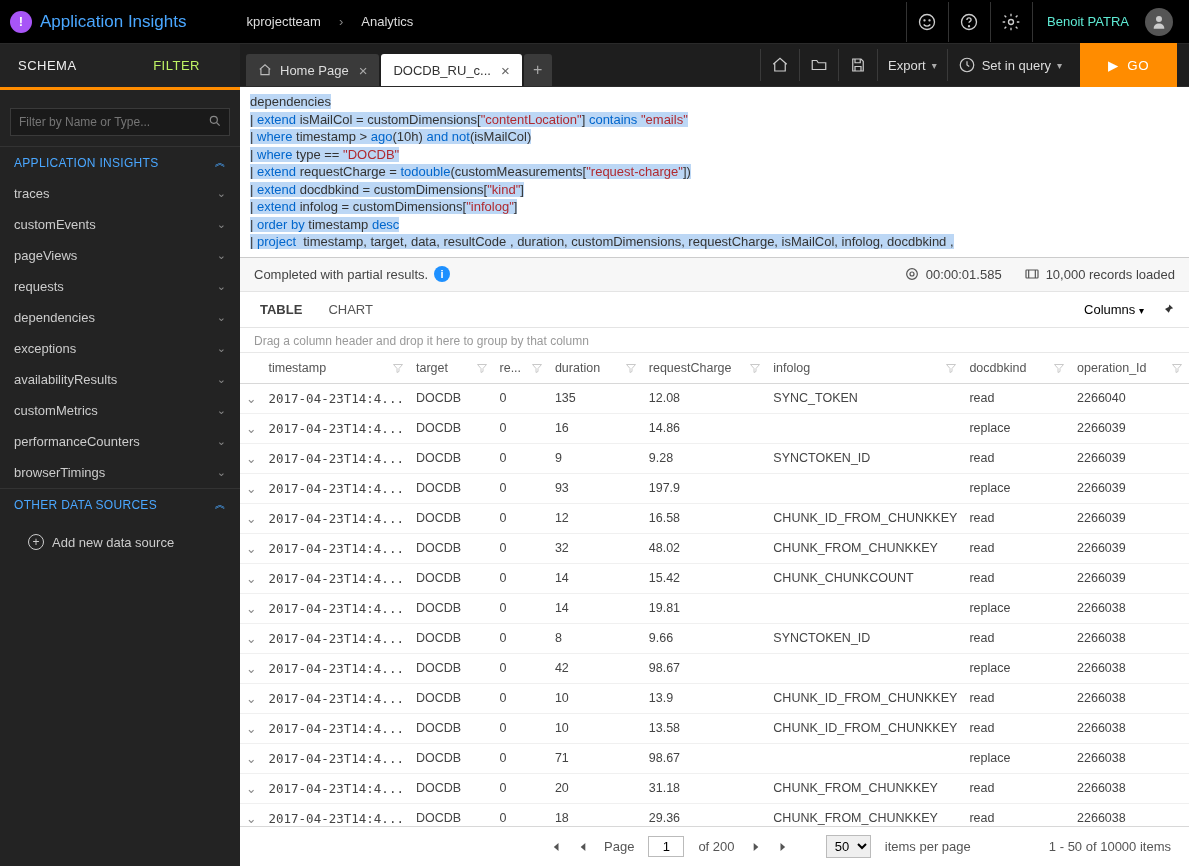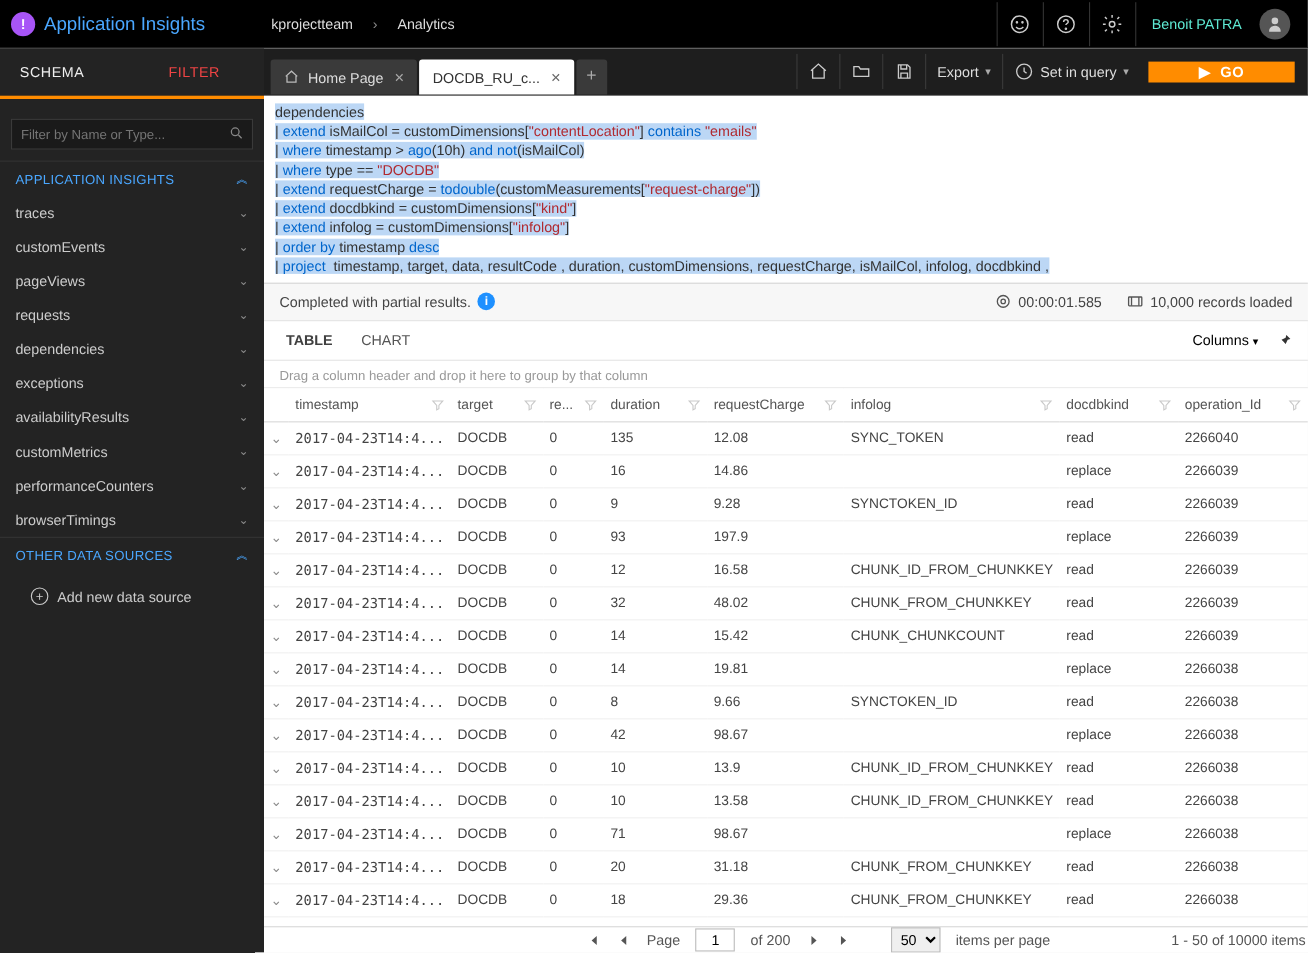--- a/index.html
+++ b/index.html
@@ -18,21 +18,21 @@
 .avatar { width: 28px; height: 28px; border-radius: 50%; background: #555; display:flex; align-items:center; justify-content:center; }
 .avatar svg { width: 18px; height: 18px; fill: #ccc; }
 
 
 .main { display: flex; height: calc(866px - 44px); }
 .sidebar { width: 240px; background: #232323; color: #ccc; display: flex; flex-direction: column; }
 .content { flex: 1; display: flex; flex-direction: column; background: #fff; min-width: 0; }
 
 
 .sb-tabs { display: flex; border-bottom: 3px solid #ff8c00; height: 46px; }
-.sb-tab { flex: 0 0 auto; padding: 14px 18px 8px; font-size: 13px; letter-spacing: .5px; color: #ef4444; cursor: pointer; }
+.sb-tab { flex: 0 0 auto; padding: 14px 18px 8px; font-size: 13px; letter-spacing: .5px; color: #bef264; cursor: pointer; }
 .sb-tab.active { color: #eee; }
 .sb-tab.filter { margin-left: auto; padding-right: 40px; }
 
 .sb-search { margin: 18px 10px 10px; position: relative; }
 .sb-search input { width: 100%; background: #1a1a1a; border: 1px solid #3a3a3a; color: #888; font-size: 12px; padding: 6px 26px 6px 8px; outline: none; }
 .sb-search .mag { position: absolute; right: 8px; top: 6px; width: 14px; height: 14px; }
 
 .sb-actions { display: flex; gap: 8px; padding: 4px 14px 10px; font-size: 11px; color: #888; }
 .sb-actions span { cursor: pointer; }
 .sb-actions .divider { color: #555; }
@@ -51,21 +51,21 @@
 .tab { height: 32px; display: flex; align-items: center; gap: 8px; padding: 0 10px 0 12px; background: #3a3a3a; color: #ddd; font-size: 13px; margin-right: 2px; border-radius: 3px 3px 0 0; cursor: pointer; }
 .tab .tab-icon { width: 14px; height: 14px; }
 .tab .close { font-size: 15px; color: #aaa; cursor: pointer; padding: 0 2px; }
 .tab.active { background: #fff; color: #333; }
 .tab.active .close { color: #666; }
 .tab.add { width: 28px; justify-content: center; padding: 0; color: #aaa; font-size: 16px; }
 .toolbar .spacer { flex: 1; }
 .toolbar .tbtn { height: 32px; min-width: 36px; padding: 0 10px; display: flex; align-items: center; justify-content: center; gap: 6px; color: #ddd; font-size: 13px; cursor: pointer; border-left: 1px solid #3a3a3a; }
 .toolbar .tbtn svg { width: 18px; height: 18px; stroke: #ccc; fill: none; stroke-width: 1.6; }
 .toolbar .tbtn .caret { font-size: 10px; color: #aaa; }
-.toolbar .go { background: #ff8c00; color: #fff; font-weight: 700; padding: 0 46px; border:none; height: 19px; margin-left: 8px; cursor:pointer; letter-spacing: .5px; }
+.toolbar .go { background: #ff8c00; color: #fff; font-weight: 400; padding: 0 28px; border:none; height: 44px; margin-left: 8px; cursor:pointer; letter-spacing: .5px; }
 
 
 .editor { background: #fff; padding: 6px 10px 6px 10px; font-family: Consolas, "Courier New", monospace; font-size: 13px; line-height: 1.35; color: #333; border-bottom: 1px solid #ccc; overflow-x: auto; white-space: pre; }
 .editor .hl { background: #bcd7f5; }
 .kw-blue { color: #0066cc; }
 .kw-red  { color: #b02a30; }
 
 
 .res-hdr { display: flex; align-items: center; height: 34px; padding: 0 14px; background: #f7f7f7; border-bottom: 1px solid #e4e4e4; font-size: 13px; color: #444; }
 .res-hdr .info-i { width:16px; height:16px; border-radius:50%; background:#1e90ff; color:#fff; font-size:11px; display:flex; align-items:center; justify-content:center; margin-left:6px; font-weight:bold; }
@@ -97,21 +97,21 @@
 .col-ts { width: 130px; }
 .col-target { width: 86px; }
 .col-re { width: 56px; }
 .col-dur { width: 96px; }
 .col-rc  { width: 126px; }
 .col-info{ width: 170px; }
 .col-kind{ width: 110px; }
 .col-op  { width: 120px; }
 
 
-.pager { height: 24px; border-top: 1px solid #d8d8d8; display:flex; align-items:center; padding: 0 2px; font-size: 13px; color:#555; background:#fff; }
+.pager { height: 40px; border-top: 1px solid #d8d8d8; display:flex; align-items:center; padding: 0 18px; font-size: 13px; color:#555; background:#fff; }
 .pager .nav { display:flex; align-items:center; gap: 14px; margin-left: 290px; }
 .pager .nav svg { width:14px; height:14px; fill:#555; cursor:pointer; }
 .pager input.page-no { width: 36px; text-align:center; border:1px solid #bbb; padding:2px 2px; font-size:13px; }
 .pager select { border:1px solid #bbb; padding:2px 4px; font-size:13px; }
 .pager .status { margin-left:auto; }
 
 svg.funnel-svg { width:12px; height:12px; }
 </style>
 </head>
 <body>

